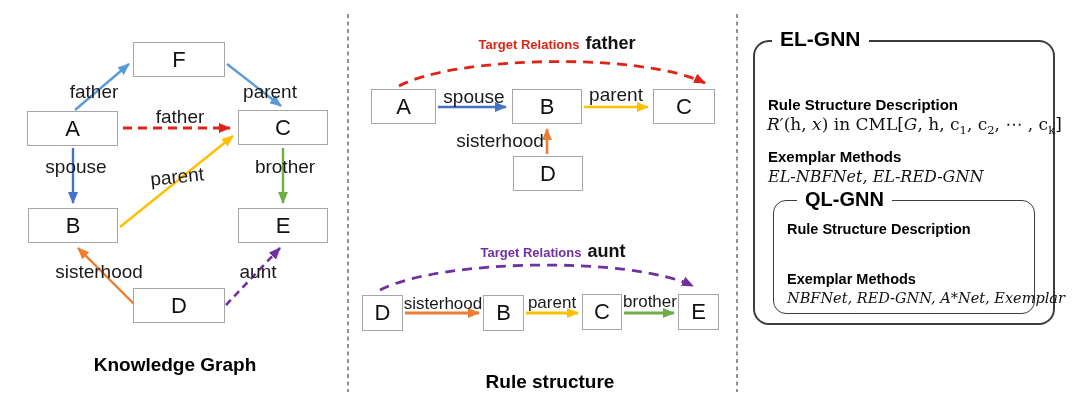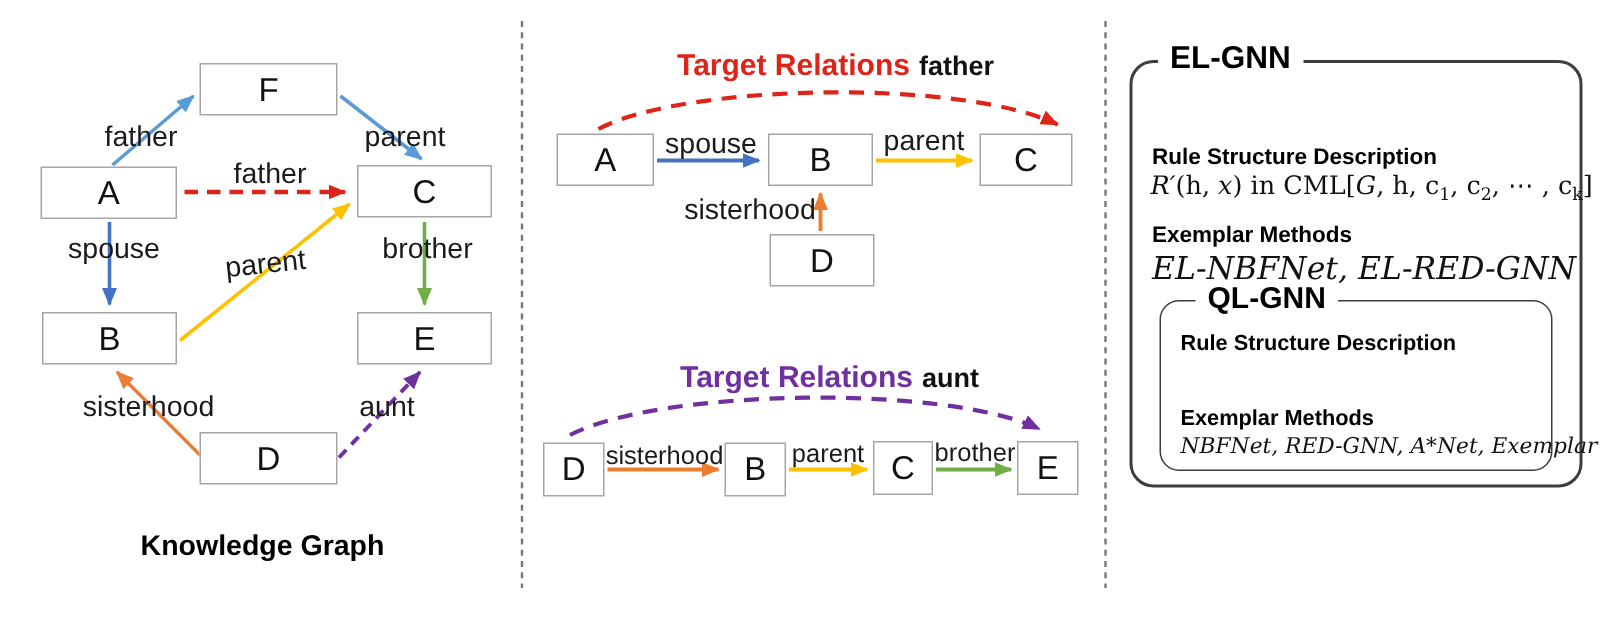--- a/index.html
+++ b/index.html
@@ -18,21 +18,21 @@
     font-size:19px;color:#1a1a1a;line-height:1;
   }
   .edge-label.small{font-size:17px;}
   .caption{
     position:absolute;transform:translateX(-50%);white-space:nowrap;
     font-weight:bold;font-size:19px;color:#000;
   }
   .target-label{
     position:absolute;transform:translateX(-50%);white-space:nowrap;line-height:1;
   }
-  .target-label .tr{font-weight:bold;font-size:20px;text-align:center;}
+  .target-label .tr{font-weight:bold;font-size:13px;text-align:center;}
   .target-label .rel{font-weight:bold;font-size:18px;color:#111;margin-left:6px;}
   .panel-box{position:absolute;background:#ffffff;box-sizing:border-box;}
   .outer-box{border:2px solid #3d3d3d;border-radius:16px;}
   .inner-box{border:1.8px solid #3d3d3d;border-radius:13px;}
   .box-title{
     position:absolute;background:#ffffff;padding:0 8px;font-weight:bold;
     font-size:21px;color:#000;white-space:nowrap;line-height:1.15;
   }
   .box-title.inner{font-size:20px;}
   .rp-heading{
@@ -41,21 +41,21 @@
   .rp-heading.inner{font-size:14.5px;}
   .formula{
     position:absolute;font-family:"DejaVu Serif",serif;font-size:17px;color:#111;
     white-space:nowrap;line-height:1;
   }
   .formula.inner{font-size:16px;}
   .formula .fi{font-style:italic;}
   .formula sub{font-size:0.68em;}
   .methods{
     position:absolute;font-family:"DejaVu Serif",serif;font-style:italic;
-    font-size:21px;color:#111;white-space:nowrap;
+    font-size:16px;color:#111;white-space:nowrap;
   }
   .methods.inner{font-size:14.5px;}
 </style>
 </head>
 <body>
 
 <div class="stage">
 
   <svg class="edges" width="1080" height="412" viewBox="0 0 1080 412">
     <defs>
@@ -138,20 +138,21 @@
     <span class="tr" style="color: rgb(112, 48, 160);">Target Relations</span><span class="rel">aunt</span>
   </div>
   <div class="node" style="left:362px;top:295px;width:41px;height:36px;">D</div>
   <div class="node" style="left:483px;top:295px;width:41px;height:36px;">B</div>
   <div class="node" style="left:582px;top:294px;width:40px;height:36px;">C</div>
   <div class="node" style="left:678px;top:294px;width:41px;height:36px;">E</div>
   <div class="edge-label small" style="left:443px;top:295px;">sisterhood</div>
   <div class="edge-label small" style="left:552px;top:294px;">parent</div>
   <div class="edge-label small" style="left:650px;top:293px;">brother</div>
 
+  <div class="caption" style="left:550px;top:371px;">Rule structure</div>
 
   <div class="panel-box outer-box" style="left:753px;top:40px;width:302px;height:285px;"></div>
   <div class="box-title" style="left:772px;top:27px;">EL-GNN</div>
 
   <div class="rp-heading" style="left:768px;top:96px;">Rule Structure Description</div>
   <div class="formula" style="left:767px;top:116px;"><span class="fi">R′</span><span>(h, </span><span class="fi">x</span><span>) in CML[</span><span class="fi">G</span><span>, h, c</span><sub>1</sub><span>, c</span><sub>2</sub><span>, ⋯ , c</span><sub>k</sub><span>]</span></div>
   <div class="rp-heading" style="left:768px;top:148px;">Exemplar Methods</div>
   <div class="methods" style="left:768px;top:167px;">EL-NBFNet, EL-RED-GNN</div>
 
   <div class="panel-box inner-box" style="left:773px;top:200px;width:262px;height:114px;"></div>

